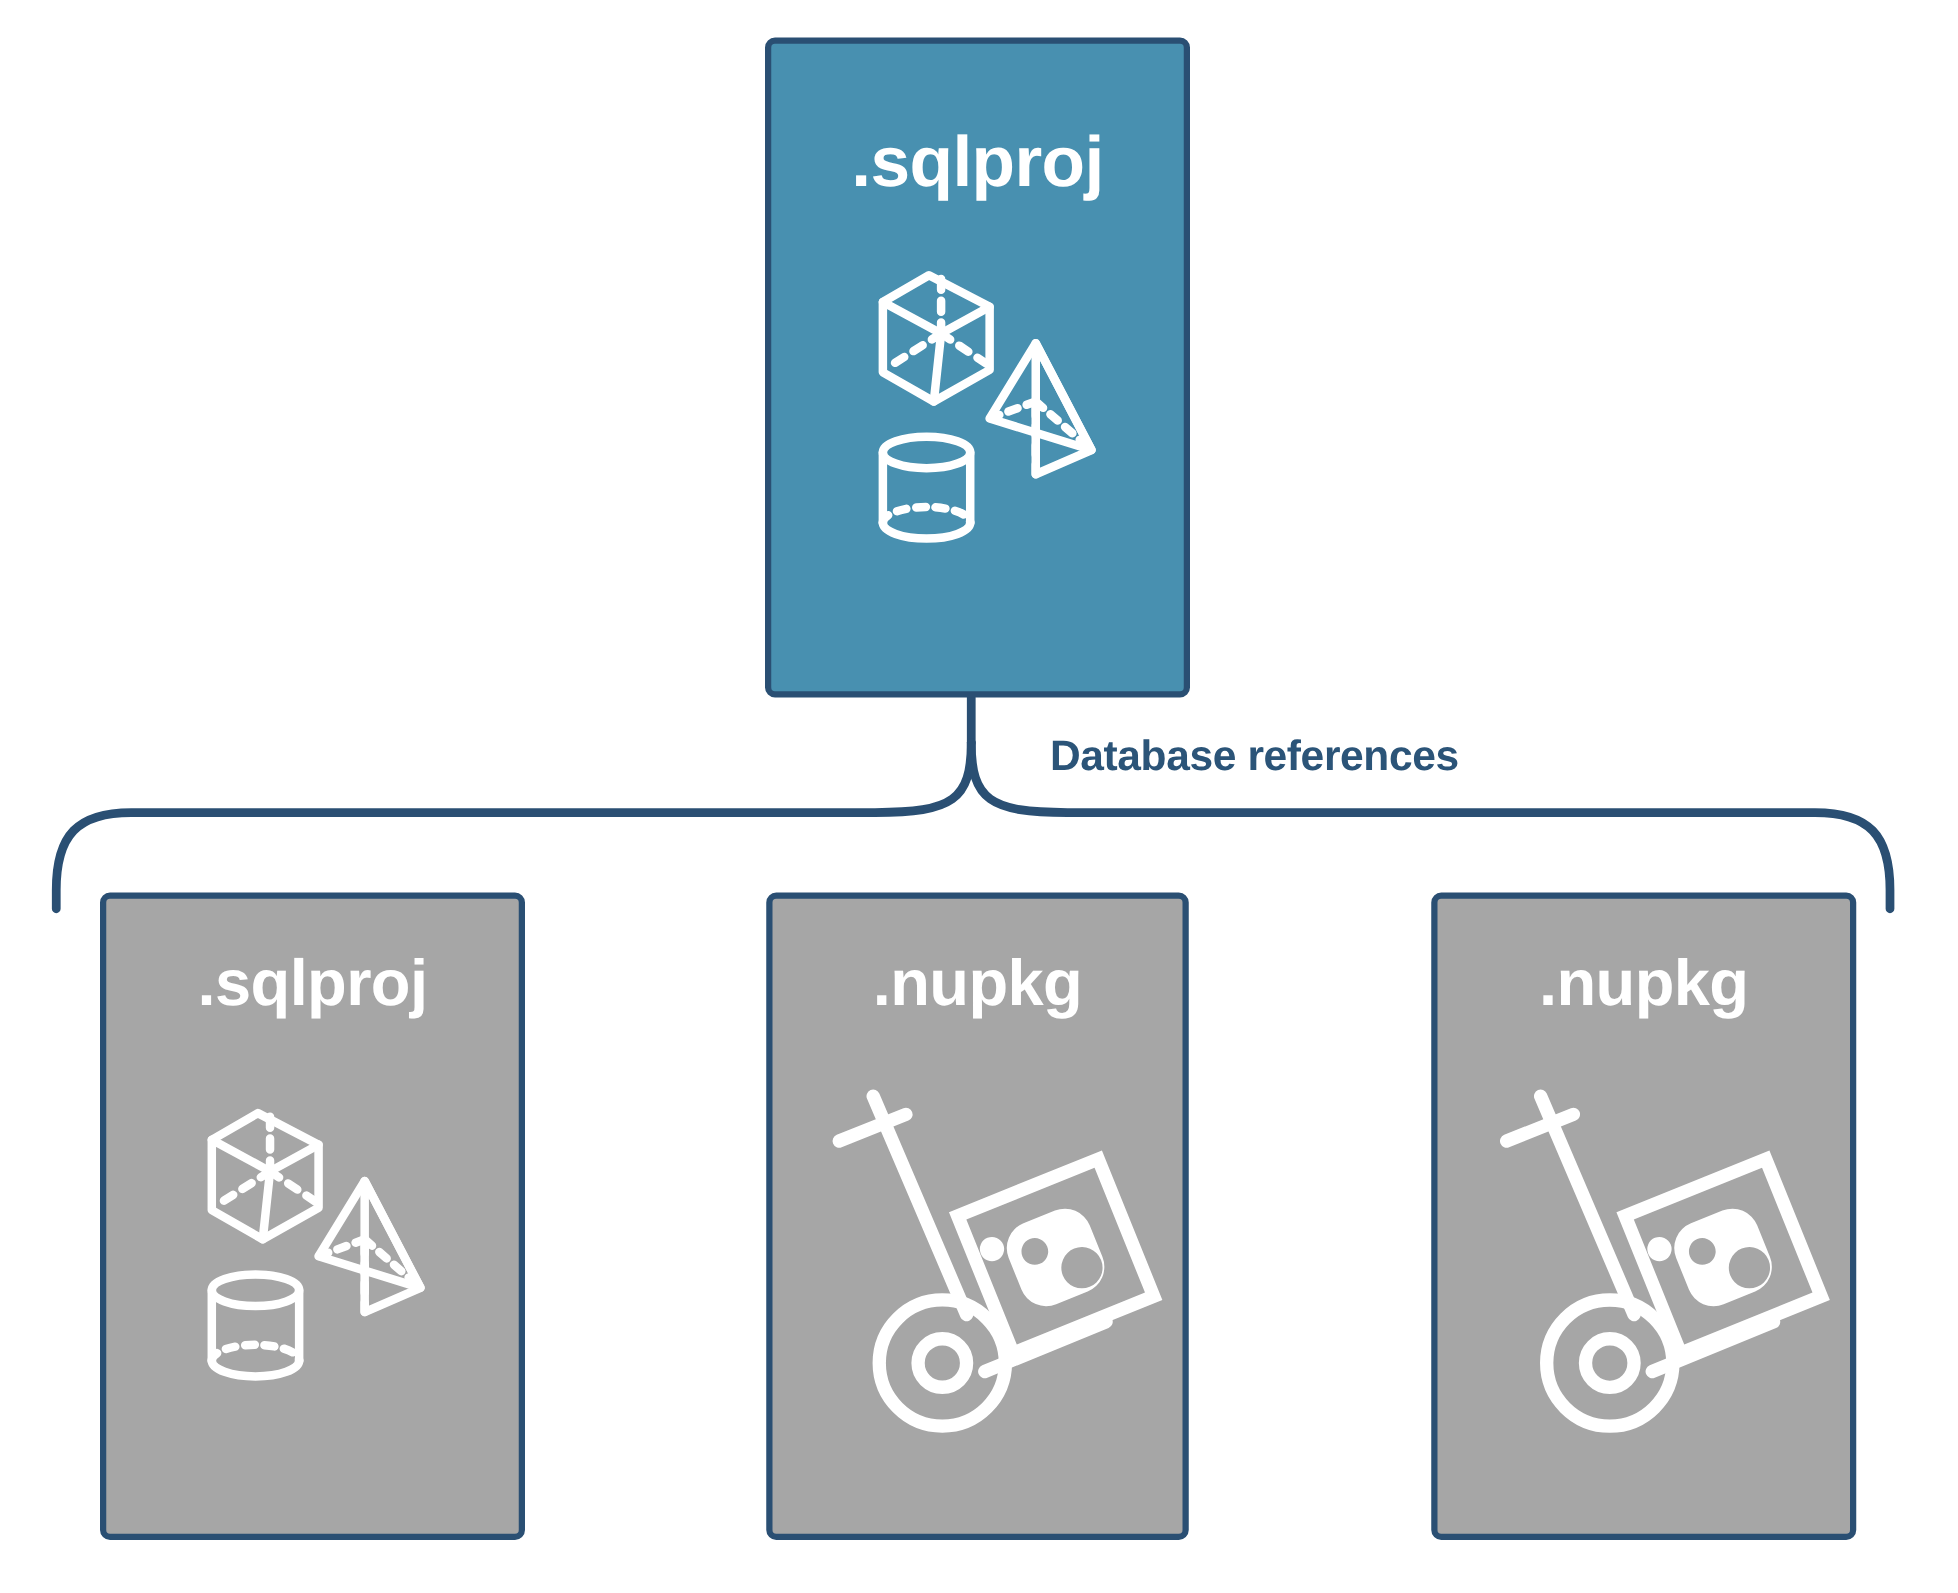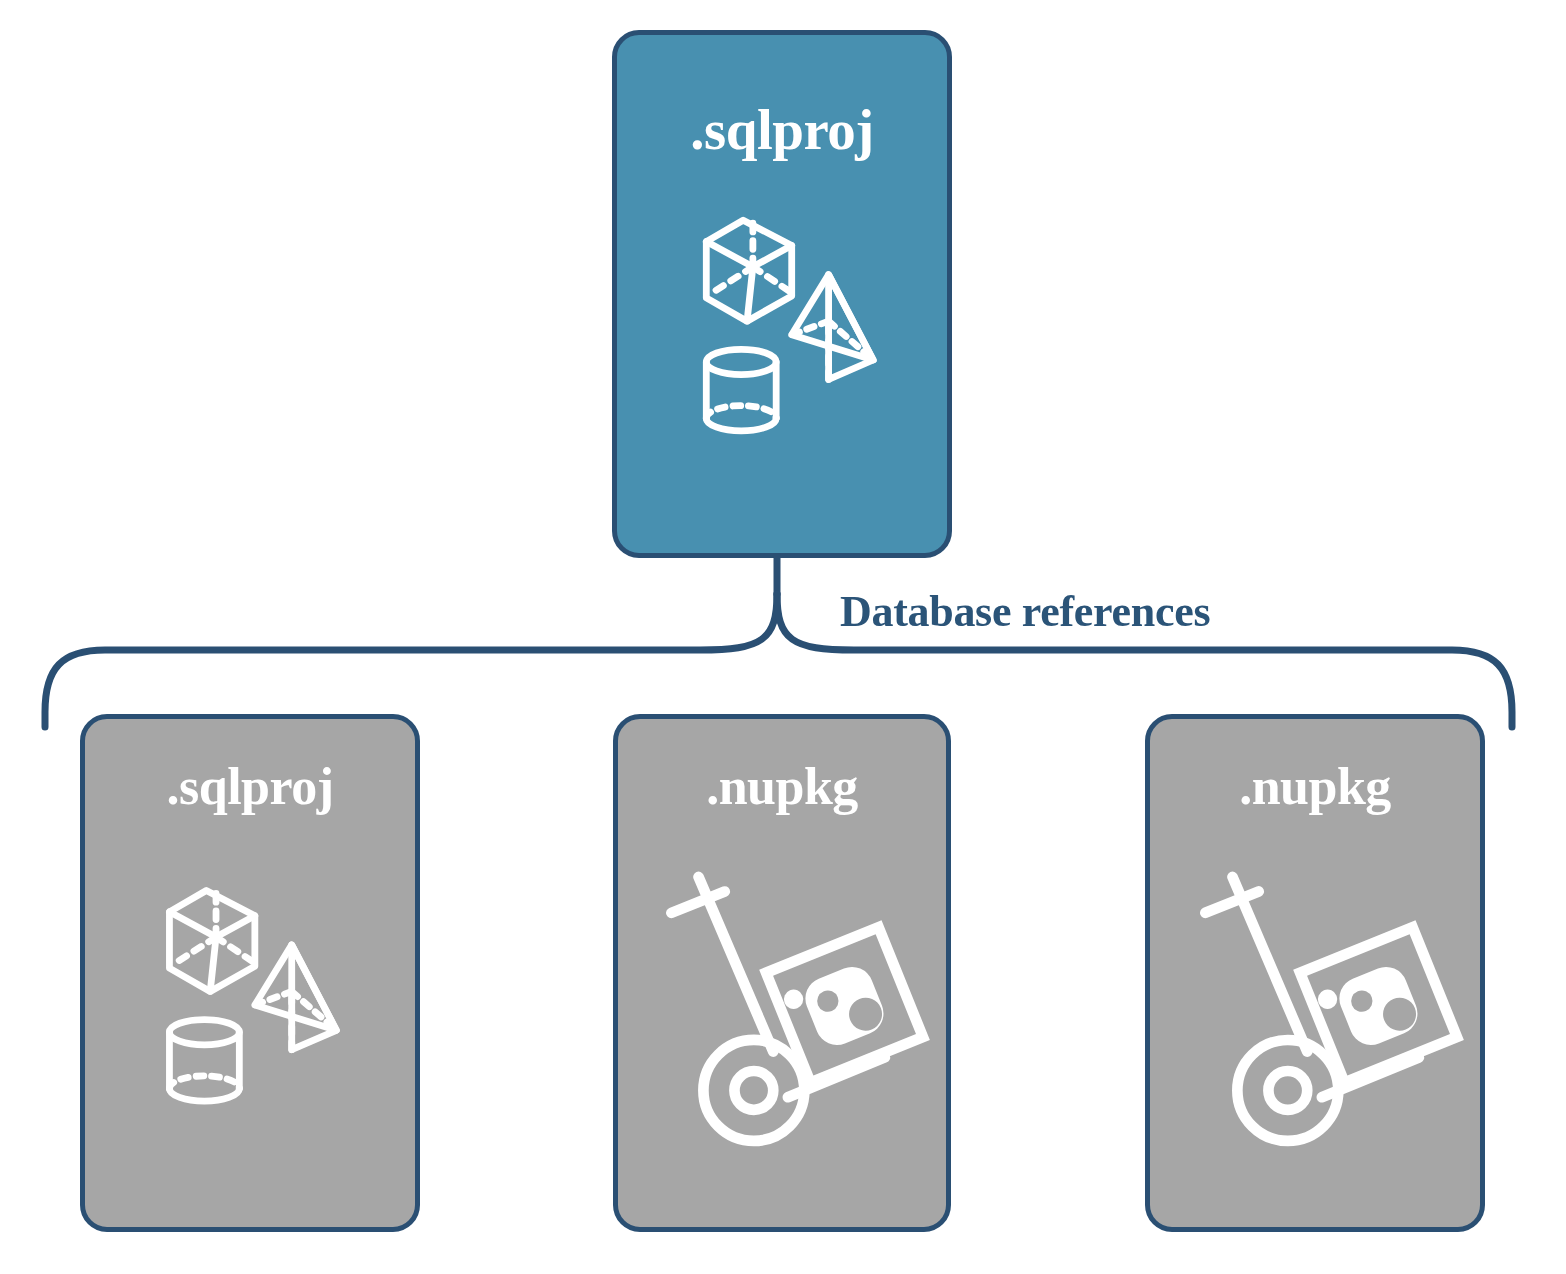--- a/index.html
+++ b/index.html
@@ -14,22 +14,21 @@
     position: relative;
     width: 1566px;
     height: 1274px;
     background: #ffffff;
     overflow: hidden;
   }
   .node-box {
     position: absolute;
     box-sizing: border-box;
     border: 5px solid #2a4f73;
-    border-radius: 27px;
-    font-family: Liberation Serif, serif;
+    border-radius: 8px;
   }
   .node-box.primary {
     background: #4890b0;
   }
   .node-box.secondary {
     background: #a6a6a6;
   }
   .node-title {
     position: absolute;
     left: 0;
@@ -61,27 +60,26 @@
     left: 0;
     top: 0;
     width: 1566px;
     height: 1274px;
     pointer-events: none;
   }
   .brace-label {
     position: absolute;
     left: 840px;
     top: 586px;
-    font-size: 44px;
+    font-size: 34px;
     font-weight: bold;
     color: #2b5478;
     letter-spacing: -0.3px;
     white-space: nowrap;
     user-select: none;
-    font-family: Liberation Serif, serif;
   }
 </style>
 </head>
 <body>
 
 <div id="canvas">
 
   <svg class="brace-layer" viewBox="0 0 1566 1274" width="1566" height="1274">
     <g fill="none" stroke="#2a4f73" stroke-width="7" stroke-linecap="round">
 

